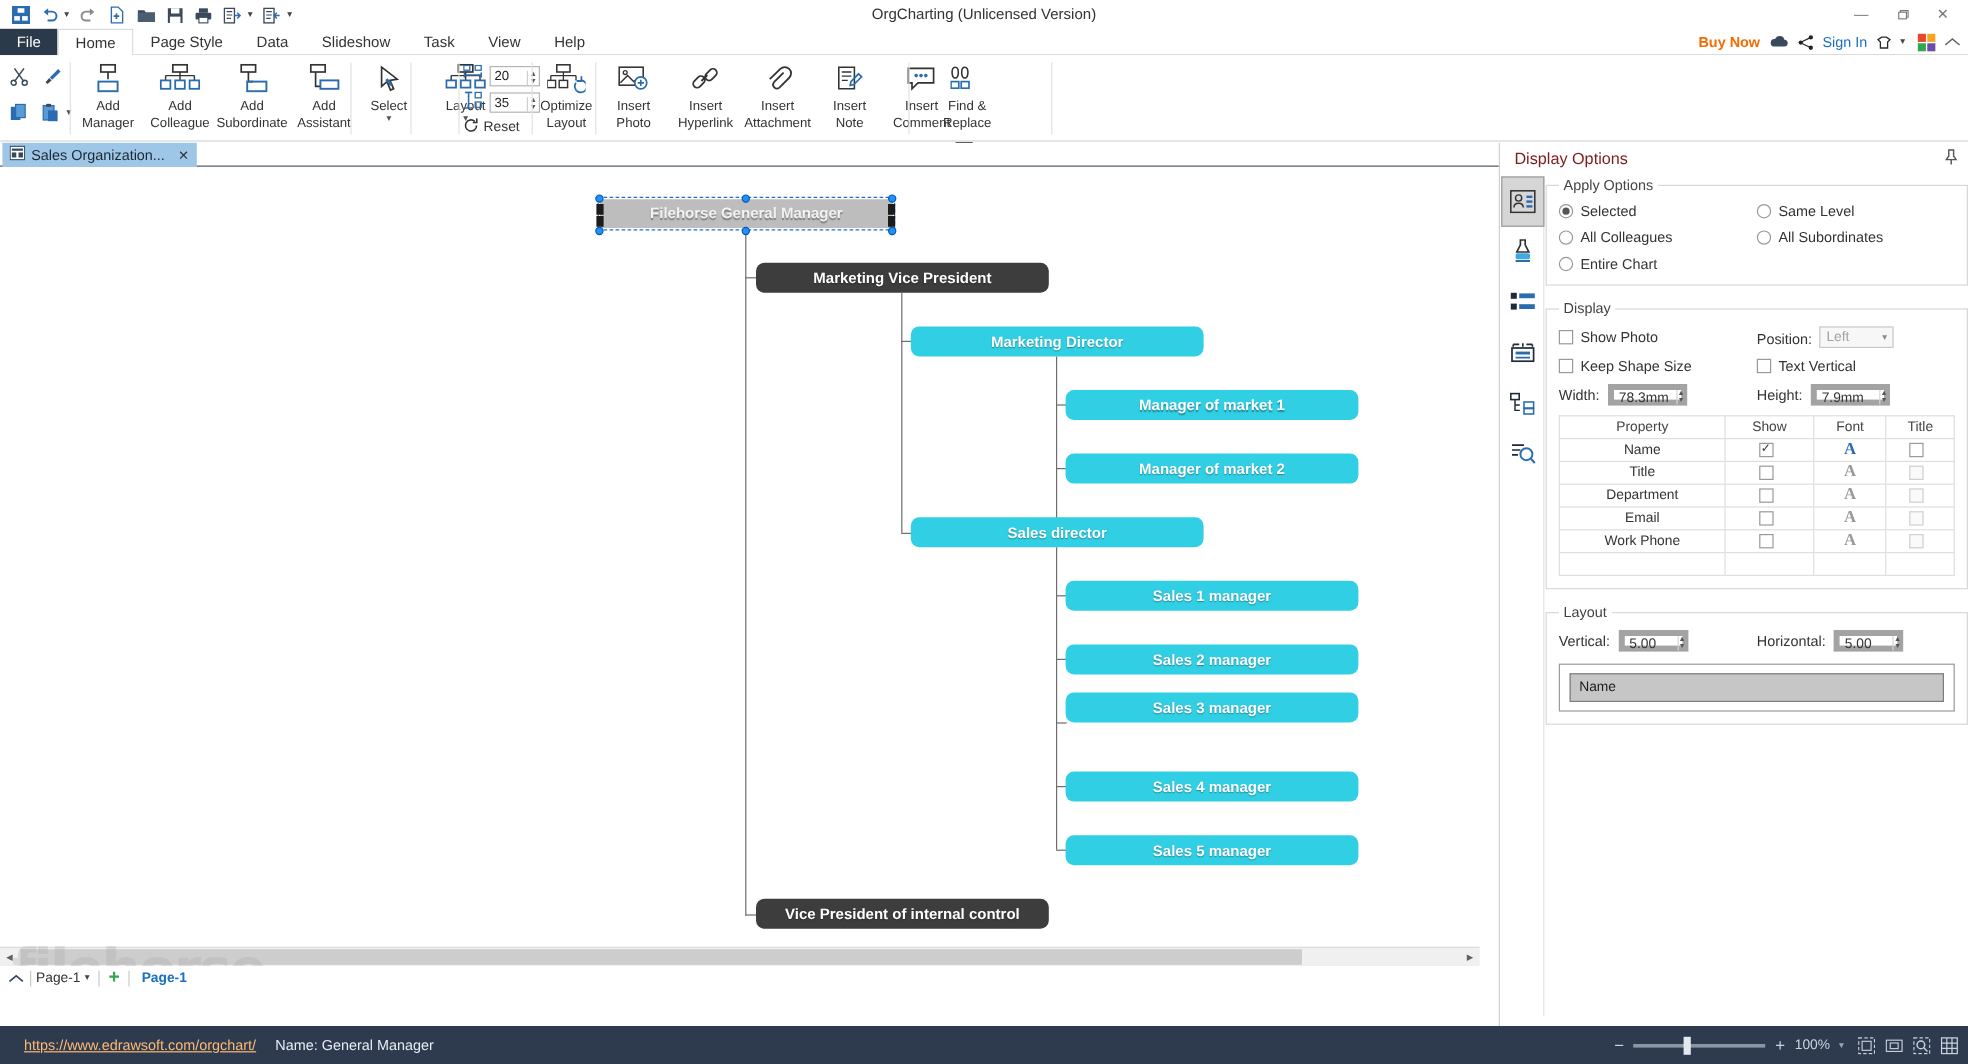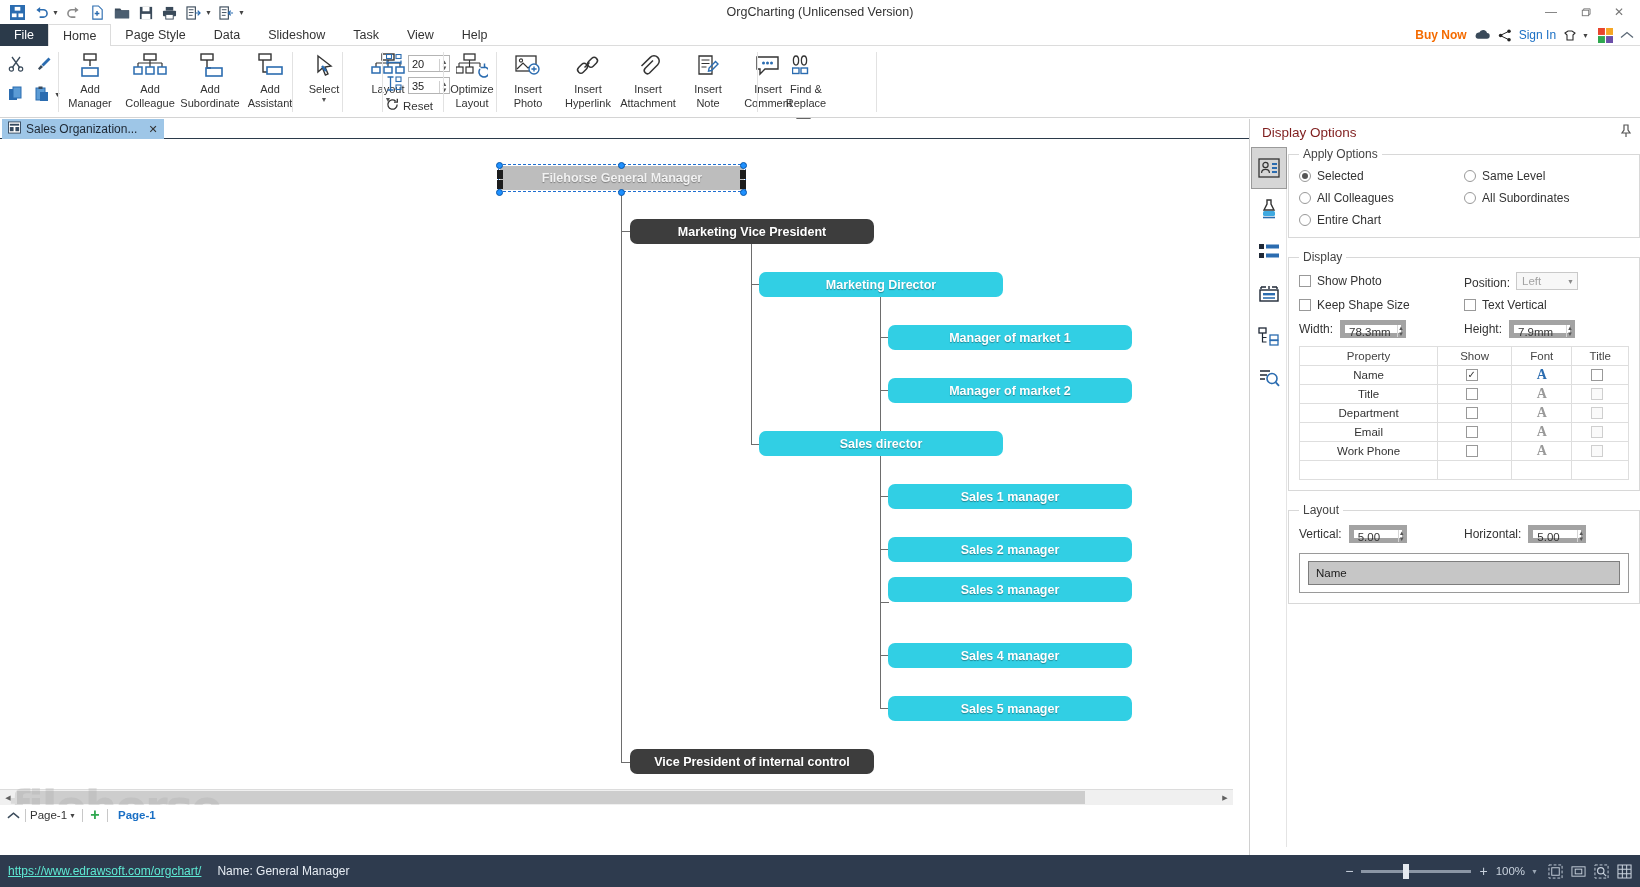--- a/index.html
+++ b/index.html
@@ -101,21 +101,21 @@
 
   
   .watermark { position:absolute; left:10px; top:780px; font-size:46px; font-weight:bold;
                color:rgba(170,170,170,.30); letter-spacing:-2px; pointer-events:none;
                font-family:"DejaVu Sans", sans-serif; }
   .watermark .dot { font-size:26px; }
 
   
   .statusbar { position:absolute; left:0; top:855px; width:1640px; height:32px; background:#2e3b4e;
                display:flex; align-items:center; }
-  .sb-link { color:#5eead4; font-size:12px; text-decoration:underline; margin-left:8px; cursor:pointer; }
+  .sb-link { color:#fdba74; font-size:12px; text-decoration:underline; margin-left:20px; cursor:pointer; }
   .sb-name { color:#e6ecf3; font-size:12px; margin-left:16px; }
   .sb-right { position:absolute; right:8px; top:0; height:32px; display:flex; align-items:center; gap:8px; }
   .zoomtrack { width:110px; height:3px; background:#8b96a5; position:relative; }
   .zoomthumb { position:absolute; left:42px; top:-6px; width:6px; height:15px; background:#e4e9ef; }
   .zoomsign { color:#c9d2dd; font-size:14px; cursor:pointer; }
   .zoompct { color:#c9d2dd; font-size:11.5px; }
   .sb-ico { cursor:pointer; display:flex; align-items:center; justify-content:center; }
 
   
   .rpanel { position:absolute; left:1249px; top:119px; width:391px; height:736px;

